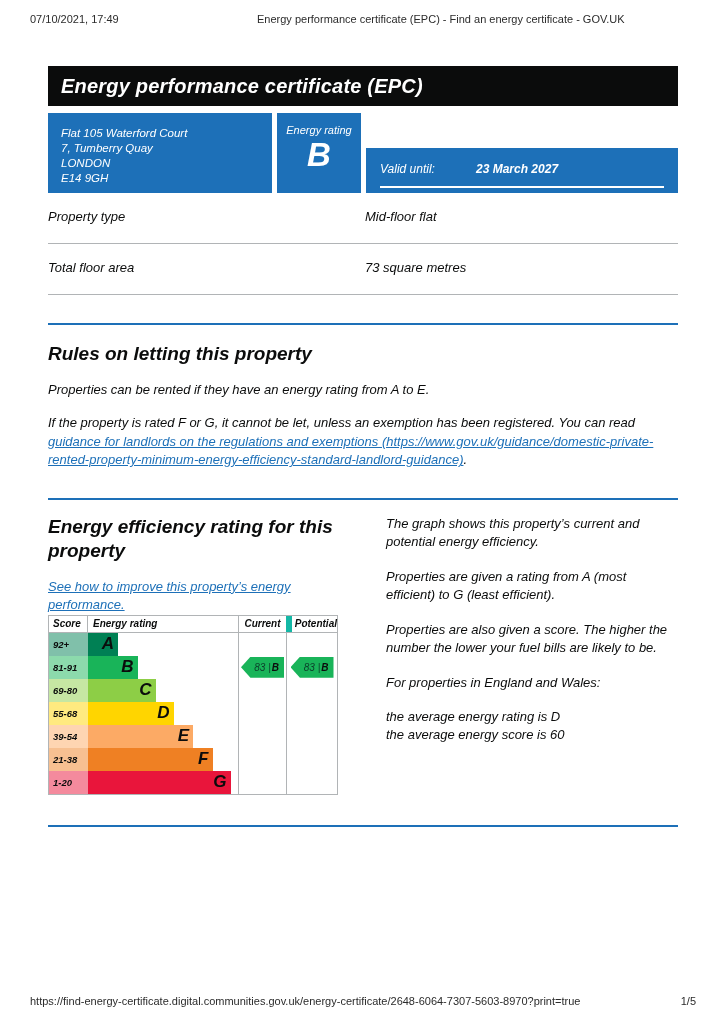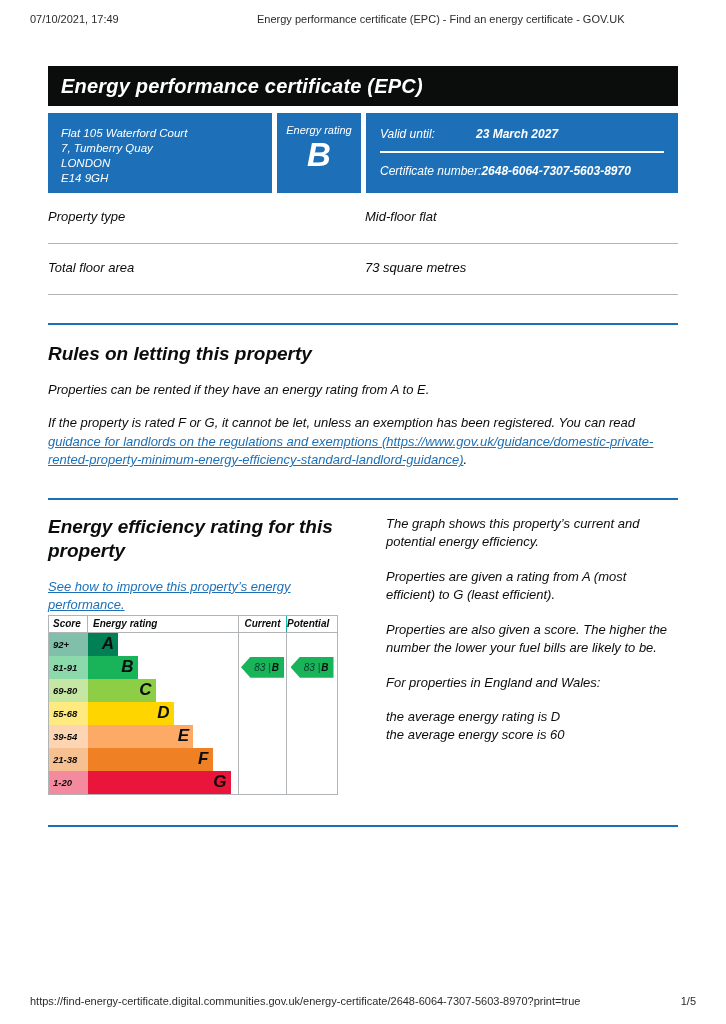--- a/index.html
+++ b/index.html
@@ -27,21 +27,21 @@
   .banner { background: #0b0c0c; color: #ffffff; height: 40px; display: flex; align-items: center; padding-left: 13px; }
   .banner-title { font-size: 20px; font-weight: bold; letter-spacing: 0.2px; }
 
   
   .summary-row { display: flex; gap: 5px; margin-top: 7px; height: 80px; }
   .panel { background: #1d70b8; color: #ffffff; }
   .panel-address { width: 224px; padding: 13px 10px 0 13px; font-size: 11.5px; line-height: 15px; }
   .panel-rating { width: 84px; text-align: center; padding-top: 11px; }
   .rating-label { font-size: 11px; }
   .rating-value { font-size: 33px; font-weight: bold; line-height: 38px; }
-  .panel-validity { flex: 1; padding: 14px 14px 12px; font-size: 12px; }
+  .panel-validity { flex: 1; padding: 14px 14px 12px; font-size: 12px; margin-top: 35px; }
   .validity-row { display: flex; }
   .valid-label { width: 96px; }
   .valid-value { font-weight: bold; }
   .panel-divider { border: none; border-top: 2px solid #ffffff; margin: 10px 0 11px; }
   .cert-label { }
   .cert-value { font-weight: bold; }
 
   
   .detail-row { display: flex; border-bottom: 1px solid #b1b4b6; padding: 16px 0 19px; font-size: 13px; }
   .detail-label { width: 317px; }
@@ -58,21 +58,21 @@
   .col-right { width: 292px; margin-left: auto; }
   .col-right p.body { margin: 0 0 16px; }
   .col-right p.tight { margin: 0; }
 
   
   .epc-chart { width: 290px; border: 1px solid #b1b4b6; font-size: 10px; }
   .epc-header { display: flex; font-weight: bold; height: 17px; line-height: 16px; border-bottom: 1px solid #b1b4b6; }
   .h-score { width: 39px; padding-left: 4px; border-right: 1px solid #b1b4b6; }
   .h-rating { width: 150px; padding-left: 5px; }
   .h-current { width: 48px; border-left: 1px solid #b1b4b6; text-align: center; }
-  .h-potential { flex: 1; border-left: 1px solid #14b8a6; text-align: left; }
+  .h-potential { flex: 1; border-left: 6px solid #14b8a6; text-align: right; }
   .epc-row { display: flex; height: 23px; }
   .cell-score { width: 39px; font-weight: bold; font-size: 9.5px; line-height: 23px; padding-left: 4px; }
   .cell-rating { width: 150px; }
   .band-bar { height: 100%; position: relative; }
   .band-letter { position: absolute; right: 4px; top: 0; line-height: 22px; font-size: 17px; font-weight: bold; color: #0b0c0c; }
   .cell-current { width: 48px; border-left: 1px solid #b1b4b6; display: flex; align-items: center; justify-content: center; }
   .cell-potential { flex: 1; border-left: 1px solid #b1b4b6; display: flex; align-items: center; justify-content: center; }
   .epc-arrow {
     width: 43px; height: 21px;
     display: flex; align-items: center; justify-content: flex-end;

